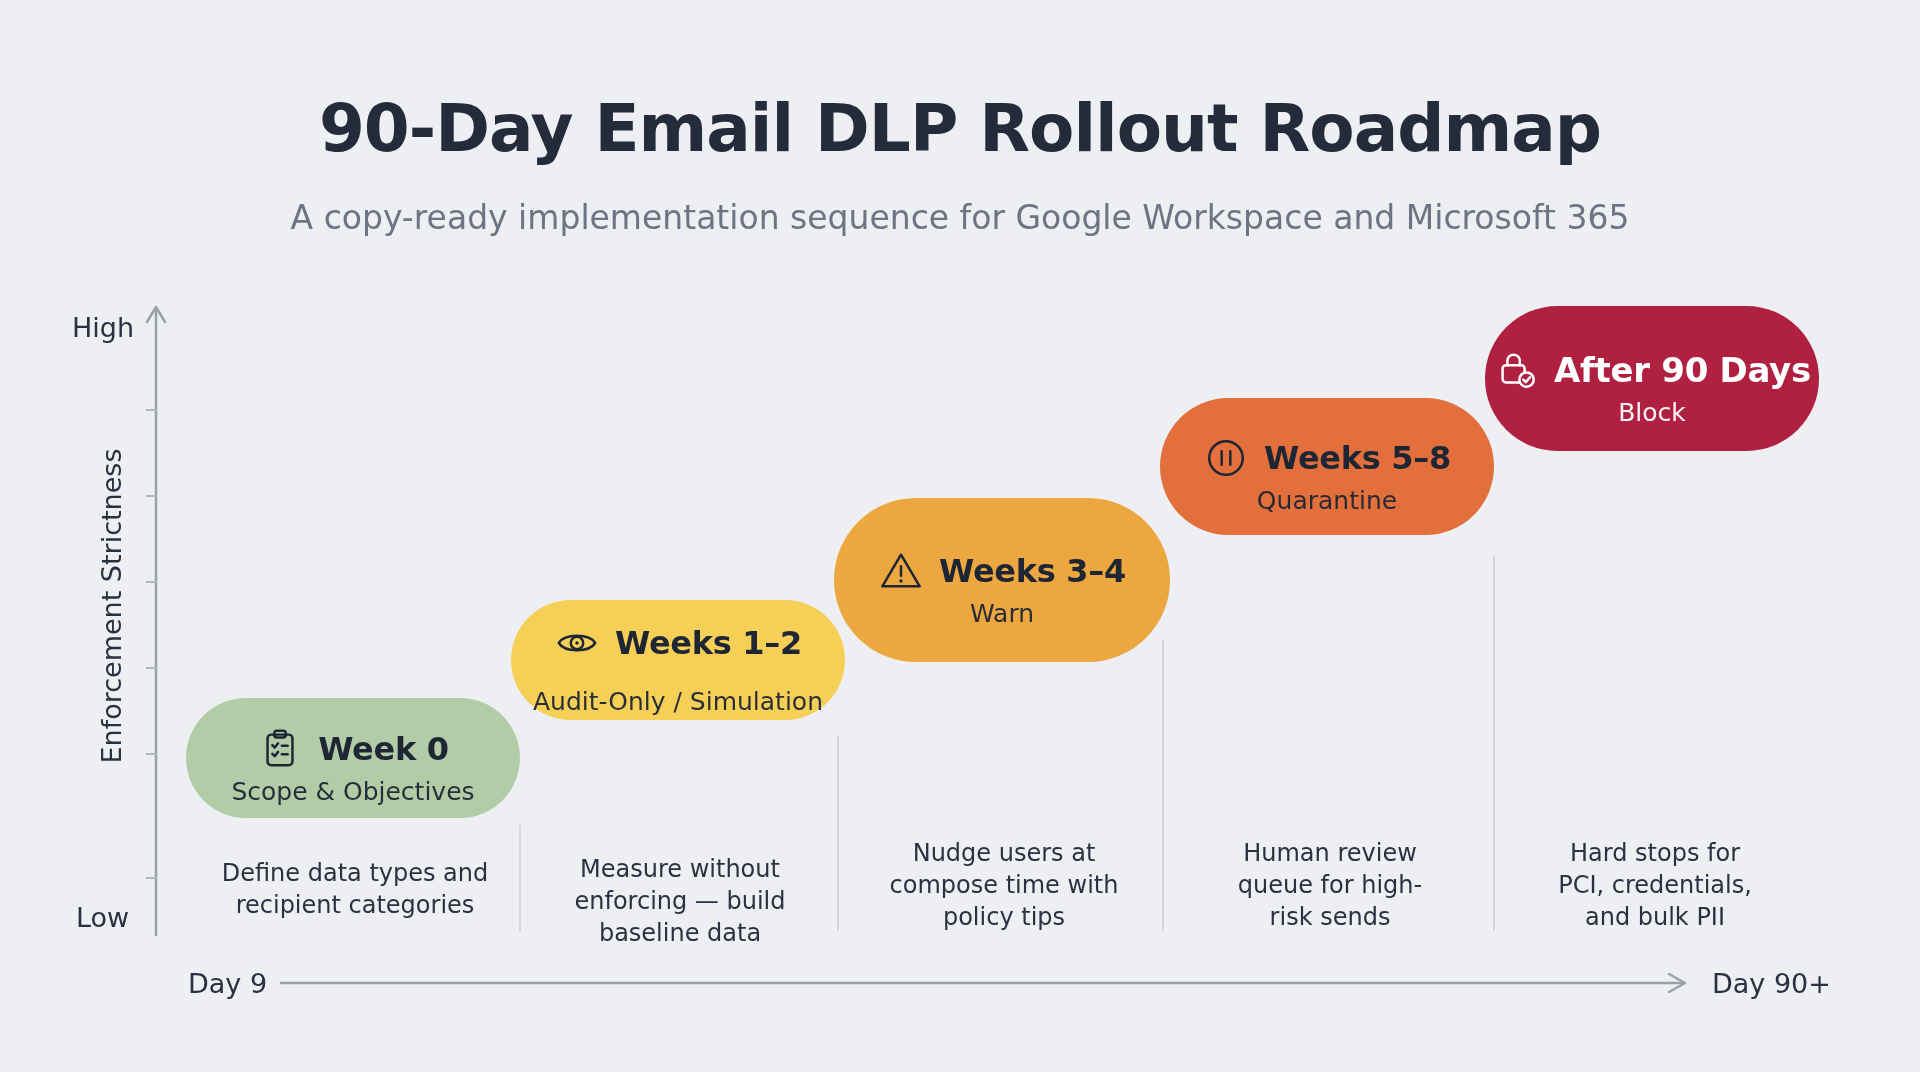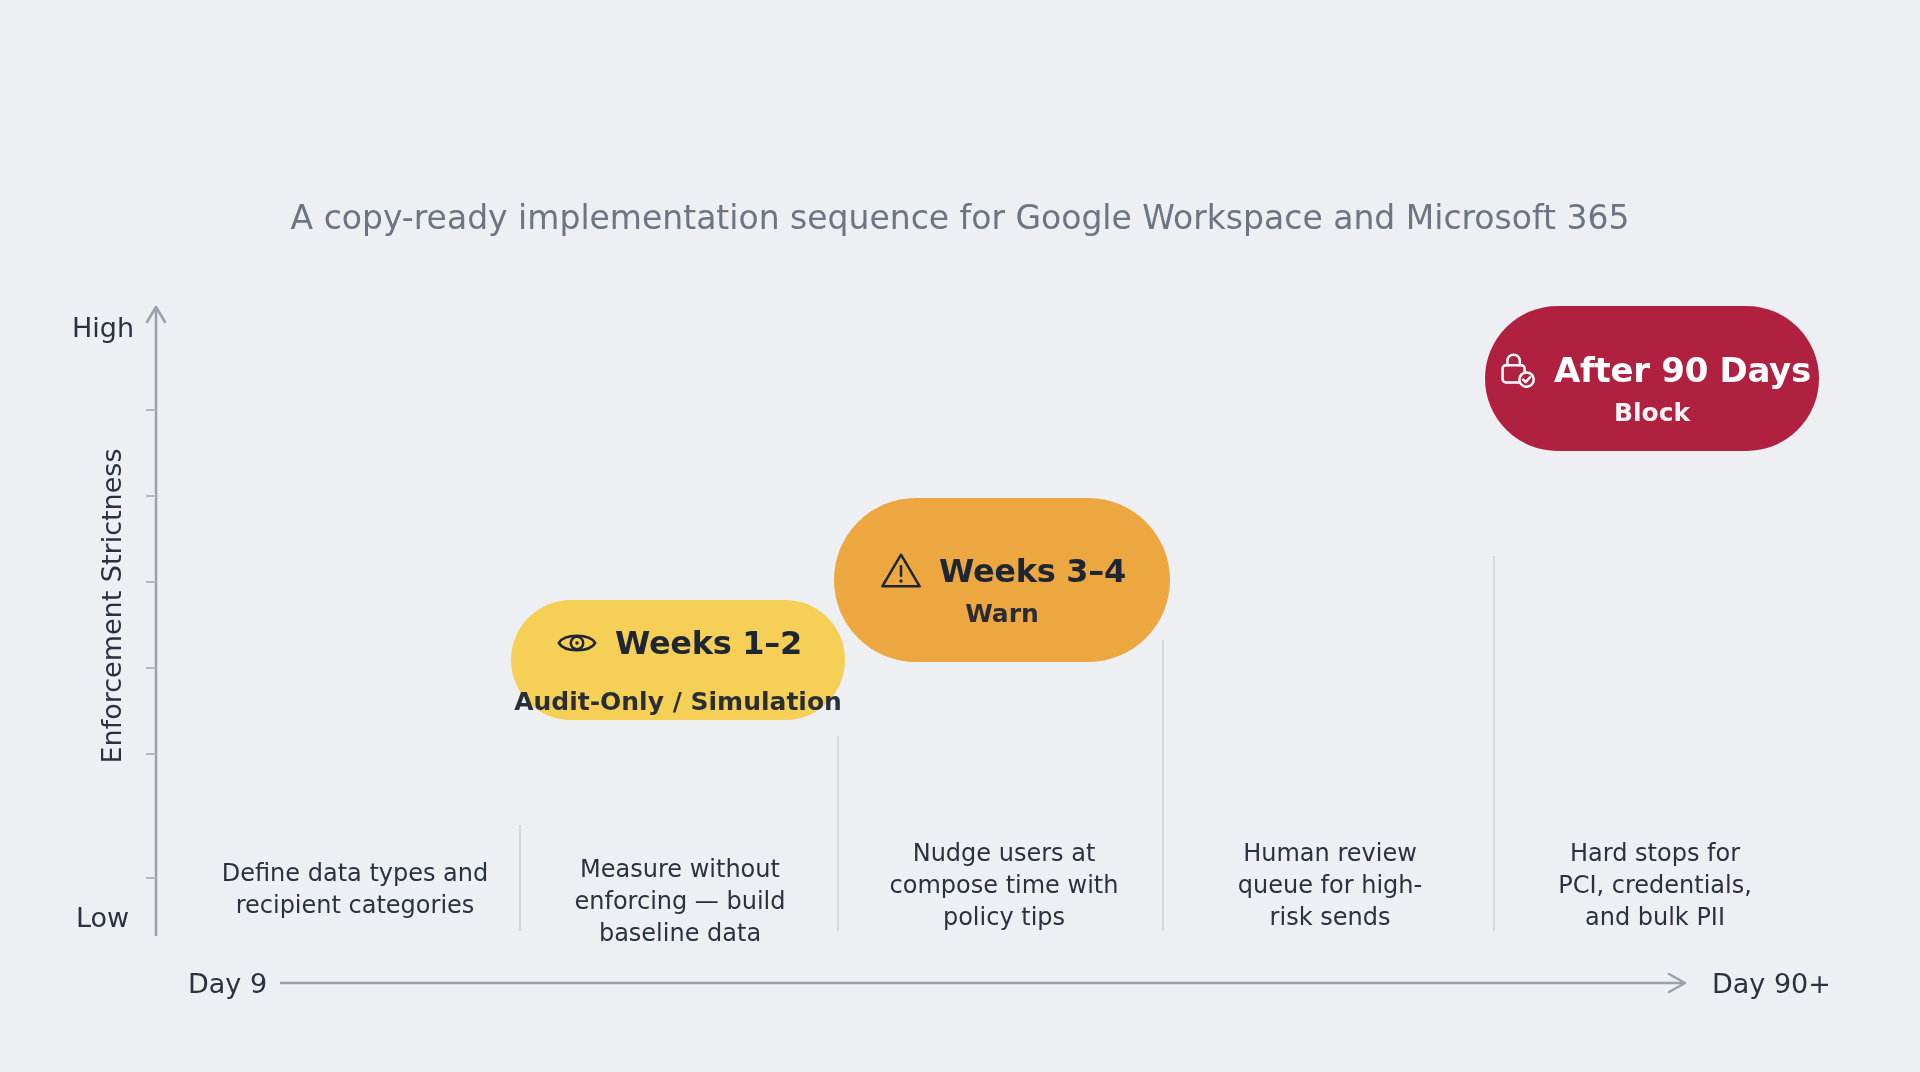--- a/index.html
+++ b/index.html
@@ -26,40 +26,41 @@
     position:absolute;
     display:flex; flex-direction:column;
     align-items:center; justify-content:center;
     border-radius:999px;
   }
   .stage-head { display:flex; align-items:center; gap:15px;margin-top:16px; }
   .stage-icon { width:46px; height:46px; display:flex; align-items:center; justify-content:center; flex:0 0 auto; }
   .stage-icon svg { width:46px; height:46px; }
   .stage-title { font-size:32px; font-weight:700; letter-spacing:-0.3px; }
   .stage-5 .stage-title { font-size:34px; }
-  .stage-sub { font-size:25px; font-weight:700; margin-top:5px; opacity:.95; }
+  .stage-sub { font-size:25px; font-weight:400; margin-top:5px; opacity:.95; }
   .desc {
     position:absolute; text-align:center;
     font-size:24px; line-height:1.33; font-weight:500; color:#2a3140;
   }
   .sep { position:absolute; width:2px; background:#d3d6da; }
   .axis-text { position:absolute; font-size:27px; font-weight:500; color:#2a3140; }
   .y-axis-title {
     position:absolute; left:111px; top:606px;
     transform:translate(-50%,-50%) rotate(-90deg);
     white-space:nowrap;
     font-size:27px; font-weight:500; color:#2a3140;
   }
   svg.axis { position:absolute; }
 </style>
 </head>
 <body>
 
 <div class="canvas" style="background: rgb(237, 239, 242);">
 
+  <div class="page-title">90-Day Email DLP Rollout Roadmap</div>
   <div class="page-subtitle">A copy-ready implementation sequence for Google Workspace and Microsoft 365</div>
 
   <svg class="axis" style="left:142px; top:298px;" width="30" height="645" viewBox="0 0 30 645">
     <line x1="14" y1="12" x2="14" y2="638" stroke="#9aa1aa" stroke-width="2.5"></line>
     <polyline points="5,24 14,9 23,24" fill="none" stroke="#9aa1aa" stroke-width="2.5" stroke-linecap="round" stroke-linejoin="round"></polyline>
     <line x1="4" y1="112" x2="14" y2="112" stroke="#b3b9c0" stroke-width="2"></line>
     <line x1="4" y1="198" x2="14" y2="198" stroke="#b3b9c0" stroke-width="2"></line>
     <line x1="4" y1="284" x2="14" y2="284" stroke="#b3b9c0" stroke-width="2"></line>
     <line x1="4" y1="370" x2="14" y2="370" stroke="#b3b9c0" stroke-width="2"></line>
     <line x1="4" y1="456" x2="14" y2="456" stroke="#b3b9c0" stroke-width="2"></line>
@@ -74,20 +75,36 @@
     <polyline points="1394,6 1410,15 1394,24" fill="none" stroke="#9aa1aa" stroke-width="2.5" stroke-linecap="round" stroke-linejoin="round"></polyline>
   </svg>
   <div class="axis-text" style="left:188px; top:968px;">Day 9</div>
   <div class="axis-text" style="left:1712px; top:968px;">Day 90+</div>
 
   <div class="sep" style="left:519px; top:825px; height:106px;"></div>
   <div class="sep" style="left:837px; top:736px; height:195px;"></div>
   <div class="sep" style="left:1162px; top:640px; height:291px;"></div>
   <div class="sep" style="left:1493px; top:556px; height:375px;"></div>
 
+  <div class="stage stage-1" style="left: 186px; top: 698px; width: 334px; height: 120px; background: rgb(178, 204, 167); color: rgb(31, 38, 51);">
+    <div class="stage-head">
+      <span class="stage-icon">
+        <svg viewBox="0 0 48 48" fill="none" stroke="currentColor" stroke-width="2.6" stroke-linecap="round" stroke-linejoin="round">
+          <rect x="11" y="9" width="26" height="32" rx="4"></rect>
+          <rect x="18" y="5" width="12" height="7" rx="2.5"></rect>
+          <polyline points="16,20 18.5,22.5 22,18"></polyline>
+          <line x1="26" y1="20.5" x2="32" y2="20.5"></line>
+          <polyline points="16,29 18.5,31.5 22,27"></polyline>
+          <line x1="26" y1="29.5" x2="32" y2="29.5"></line>
+        </svg>
+      </span>
+      <span class="stage-title">Week 0</span>
+    </div>
+    <div class="stage-sub">Scope &amp; Objectives</div>
+  </div>
   <div class="desc" style="left:205px; top:858px; width:300px;">Define data types and recipient categories</div>
 
   <div class="stage stage-2" style="left: 511px; top: 600px; width: 334px; height: 120px; background: rgb(246, 207, 87); color: rgb(31, 38, 51); gap: 16px;">
     <div class="stage-head">
       <span class="stage-icon">
         <svg viewBox="0 0 48 48" fill="none" stroke="currentColor" stroke-width="2.6" stroke-linecap="round" stroke-linejoin="round">
           <path d="M5 24 C 11 14, 37 14, 43 24 C 37 34, 11 34, 5 24 Z"></path>
           <circle cx="24" cy="24" r="6.5"></circle>
           <circle cx="24" cy="24" r="1.8" fill="currentColor" stroke="none"></circle>
         </svg>
@@ -106,20 +123,33 @@
           <line x1="24" y1="19" x2="24" y2="29"></line>
           <circle cx="24" cy="34.5" r="1.8" fill="currentColor" stroke="none"></circle>
         </svg>
       </span>
       <span class="stage-title">Weeks 3–4</span>
     </div>
     <div class="stage-sub">Warn</div>
   </div>
   <div class="desc" style="left:879px; top:838px; width:250px;">Nudge users at compose time with policy tips</div>
 
+  <div class="stage stage-4" style="left: 1160px; top: 398px; width: 334px; height: 137px; background: rgb(226, 111, 60); color: rgb(31, 38, 51);">
+    <div class="stage-head">
+      <span class="stage-icon">
+        <svg viewBox="0 0 48 48" fill="none" stroke="currentColor" stroke-width="2.6" stroke-linecap="round" stroke-linejoin="round">
+          <circle cx="24" cy="24" r="17.5"></circle>
+          <line x1="19.5" y1="17" x2="19.5" y2="31"></line>
+          <line x1="28.5" y1="17" x2="28.5" y2="31"></line>
+        </svg>
+      </span>
+      <span class="stage-title">Weeks 5–8</span>
+    </div>
+    <div class="stage-sub">Quarantine</div>
+  </div>
   <div class="desc" style="left:1235px; top:838px; width:190px;">Human review queue for high-risk sends</div>
 
   <div class="stage stage-5" style="left: 1485px; top: 306px; width: 334px; height: 145px; background: rgb(176, 32, 65); color: rgb(255, 255, 255);">
     <div class="stage-head">
       <span class="stage-icon">
         <svg viewBox="0 0 48 48" fill="none" stroke="currentColor" stroke-width="2.6" stroke-linecap="round" stroke-linejoin="round">
           <rect x="10" y="19" width="23" height="18" rx="3.5"></rect>
           <path d="M15 19 v-4.5 a6.5 6.5 0 0 1 13 0 V19"></path>
           <circle cx="35" cy="34" r="7.5" fill="#b02041"></circle>
           <polyline points="31.5,34 34.2,36.6 38.6,31.6"></polyline>

